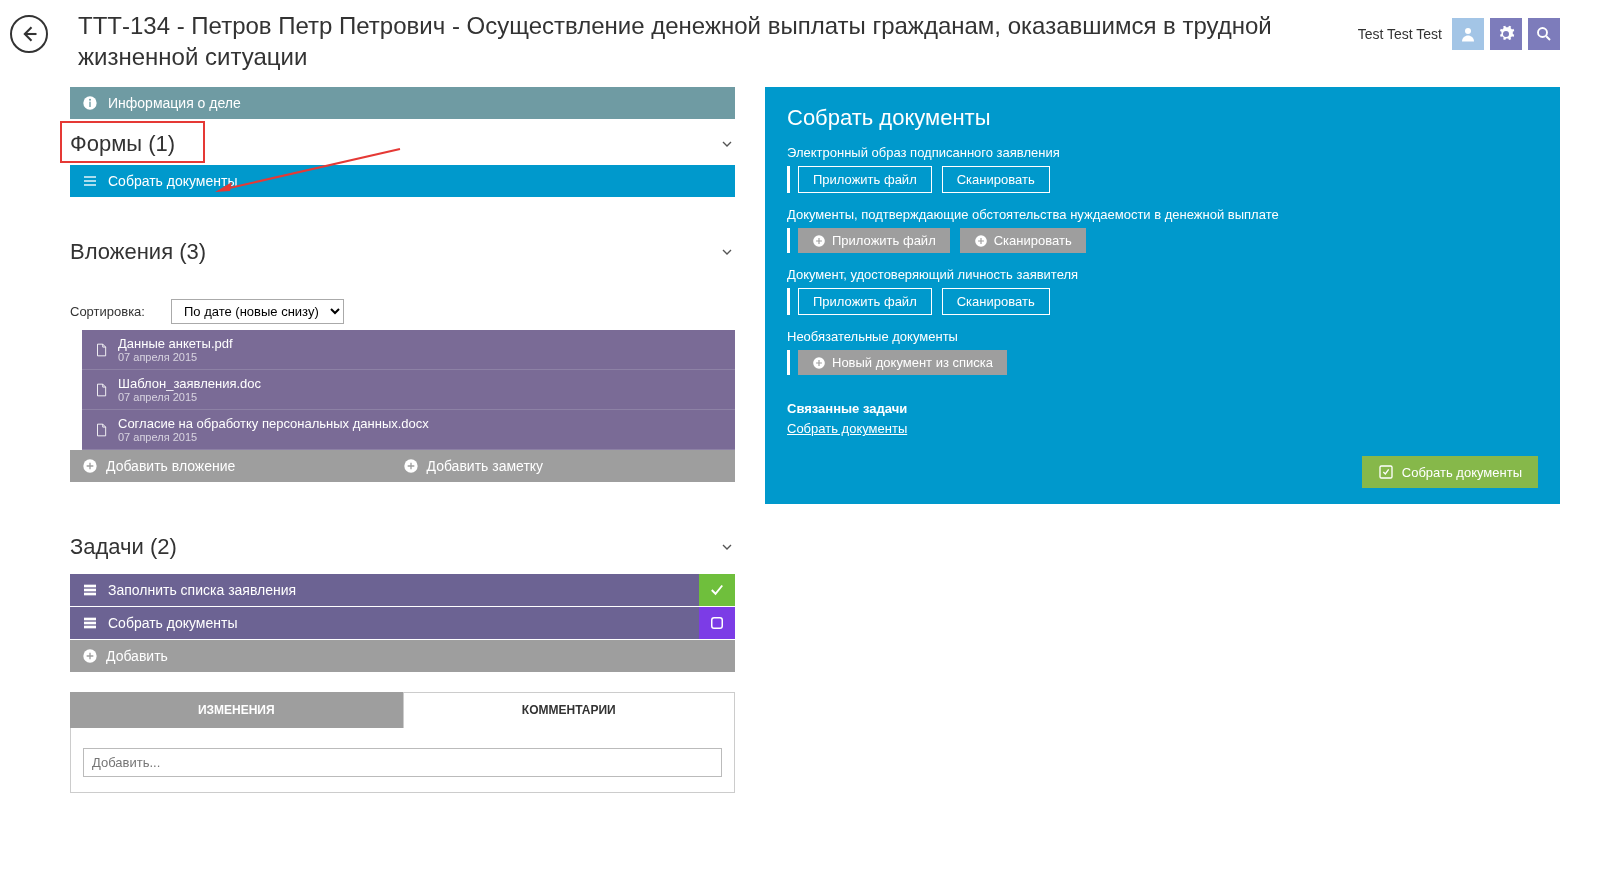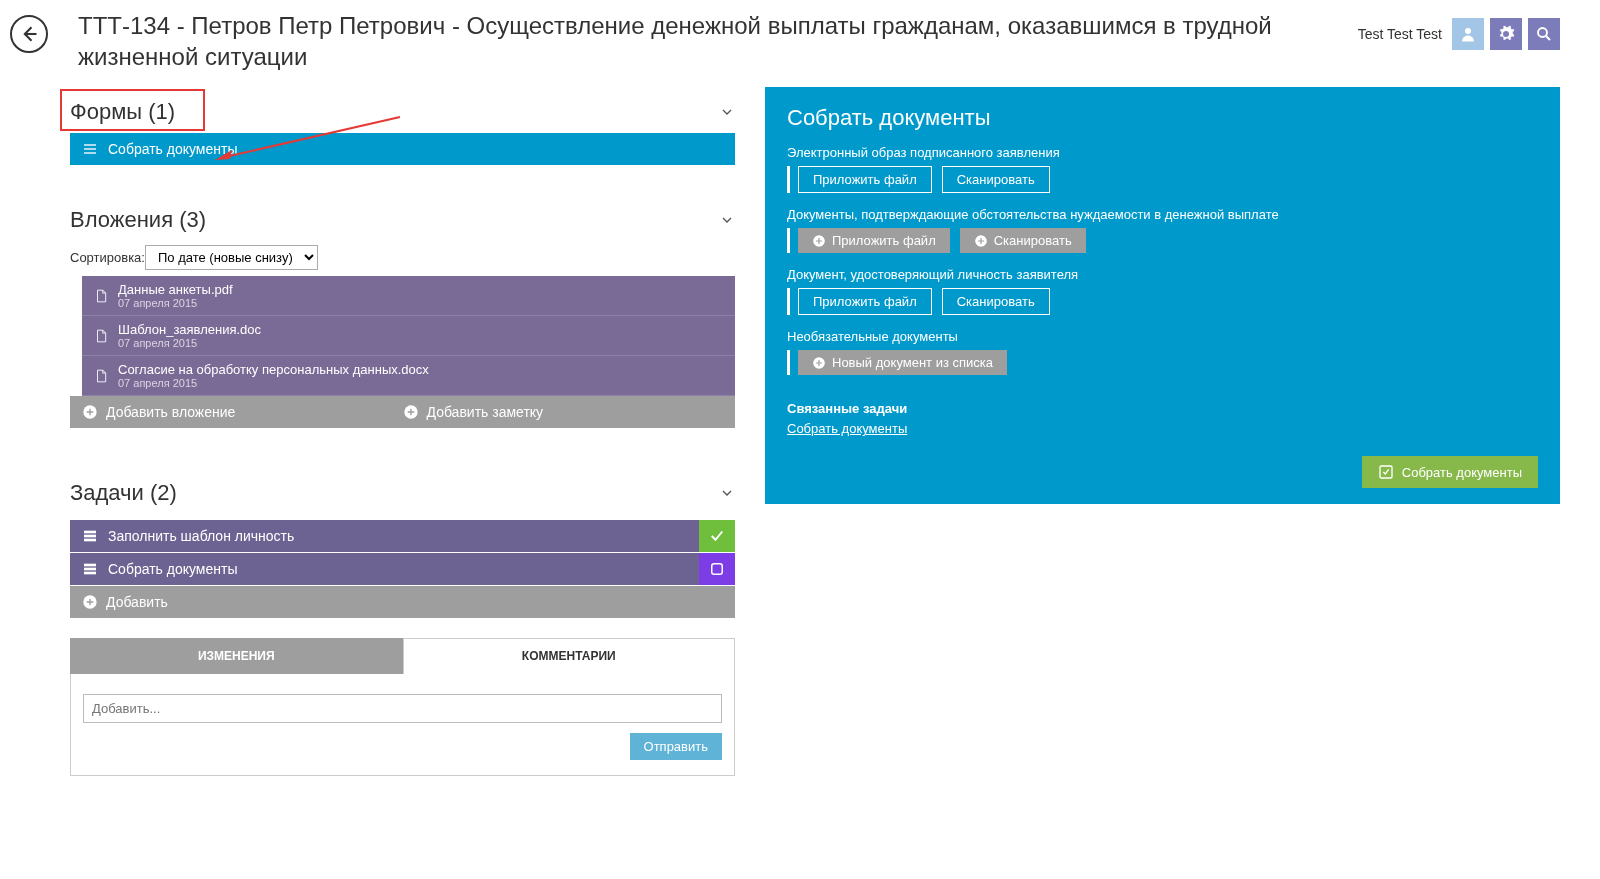--- a/index.html
+++ b/index.html
@@ -27,21 +27,21 @@
 .chevron { width: 16px; height: 16px; }
 .chevron svg { width: 16px; height: 16px; stroke: #555; fill: none; stroke-width: 2; }
 
 .red-box { position: absolute; border: 2px solid #e53935; pointer-events: none; }
 .forms-wrap { position: relative; }
 .red-arrow { position: absolute; pointer-events: none; }
 
 .blue-bar { background: #0099cc; color: #fff; padding: 8px 12px; display: flex; align-items: center; gap: 10px; cursor: pointer; }
 .blue-bar svg { width: 16px; height: 16px; fill: #fff; }
 
-.sort-row { display: flex; align-items: center; gap: 0; margin-top: 4px; }
+.sort-row { display: flex; align-items: center; gap: 26px; margin-top: 26px; }
 .sort-label { font-size: 13px; }
 .sort-select { padding: 3px 8px; border: 1px solid #aaa; font-size: 13px; background: #fff; }
 
 .attach-list { margin-top: 6px; }
 .attach-item { background: #7a6b96; color: #fff; padding: 6px 12px; display: flex; align-items: center; gap: 10px; border-bottom: 1px solid rgba(255,255,255,0.15); margin-left: 12px; }
 .attach-item .doc-icon { width: 14px; height: 16px; }
 .attach-item .doc-icon svg { width: 14px; height: 16px; fill: none; stroke: #fff; stroke-width: 1.5; }
 .attach-text { display: flex; flex-direction: column; }
 .attach-name { font-size: 13px; }
 .attach-date { font-size: 11px; color: rgba(255,255,255,0.7); }
@@ -115,20 +115,28 @@
         <svg viewBox="0 0 24 24">
             <circle cx="10" cy="10" r="6" fill="none" stroke="#fff" stroke-width="2.5"></circle>
             <path d="M15 15l5 5" stroke="#fff" stroke-width="2.5"></path>
           </svg>
       </div>
     </div>
   </div>
 
   <div class="content">
     <div class="left-col">
+      <div class="info-bar">
+        <svg viewBox="0 0 24 24">
+            <circle cx="12" cy="12" r="10"></circle>
+            <rect x="11" y="10" width="2" height="8" fill="#6f9ba3"></rect>
+            <circle cx="12" cy="7" r="1.5" fill="#6f9ba3"></circle>
+          </svg>
+        <span>Информация о деле</span>
+      </div>
 
       <div class="forms-wrap">
         <div class="section-header">
           <span class="section-title">Формы (1)</span>
           <span class="chevron"><svg viewBox="0 0 24 24">
                 <path d="M6 9l6 6 6-6"></path>
               </svg></span>
         </div>
         <div class="red-box" style="left:-10px; top:2px; width:145px; height:42px;"></div>
         <svg class="red-arrow" style="left:140px; top:25px; width:200px; height:50px;" viewBox="0 0 200 50">
@@ -216,21 +224,21 @@
               </svg></span>
         </div>
         <div class="task-list">
           <div class="task-item">
             <div class="task-body">
               <svg viewBox="0 0 24 24">
                   <rect x="3" y="4" width="18" height="4"></rect>
                   <rect x="3" y="10" width="18" height="4"></rect>
                   <rect x="3" y="16" width="18" height="4"></rect>
                 </svg>
-              <span>Заполнить шаблон личность</span>
+              <span>Заполнить списка заявления</span>
             </div>
             <div class="task-status done">
               <svg viewBox="0 0 24 24">
                   <path d="M5 12l5 5 9-11"></path>
                 </svg>
             </div>
           </div>
           <div class="task-item">
             <div class="task-body">
               <svg viewBox="0 0 24 24">
@@ -257,23 +265,20 @@
           </div>
         </div>
       </div>
 
       <div class="tabs">
         <div class="tab inactive">ИЗМЕНЕНИЯ</div>
         <div class="tab active">КОММЕНТАРИИ</div>
       </div>
       <div class="tab-content">
         <input class="comment-input" type="text" placeholder="Добавить..." style="">
-        <div class="send-wrap">
-          <button class="send-btn">Отправить</button>
-        </div>
       </div>
     </div>
 
     <div class="right-col">
       <div class="panel">
         <div class="panel-title">Собрать документы</div>
 
         <div class="panel-group">
           <div class="panel-label">Электронный образ подписанного заявления</div>
           <div class="panel-btns">

